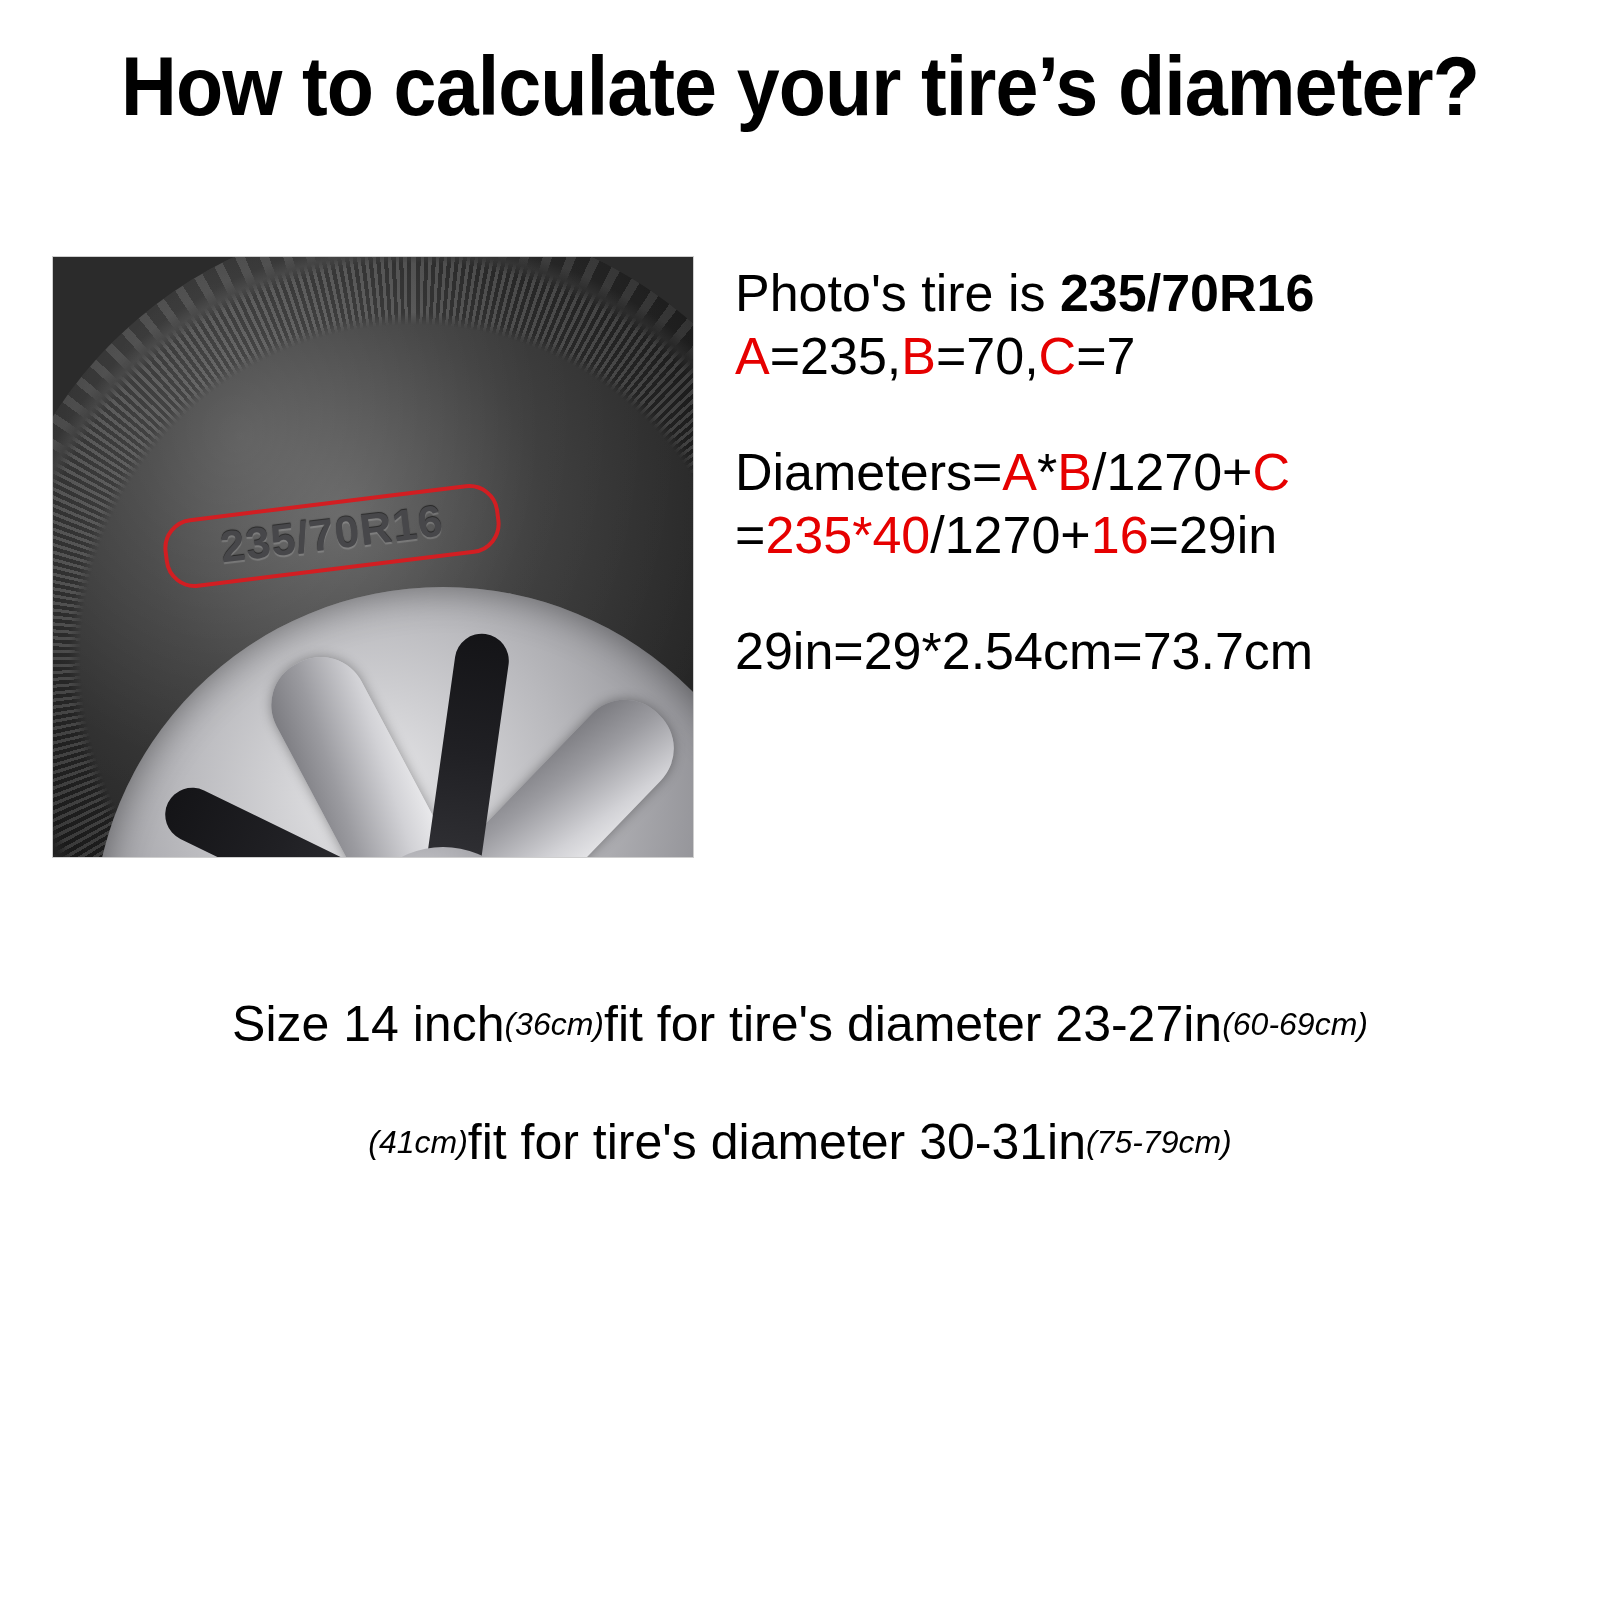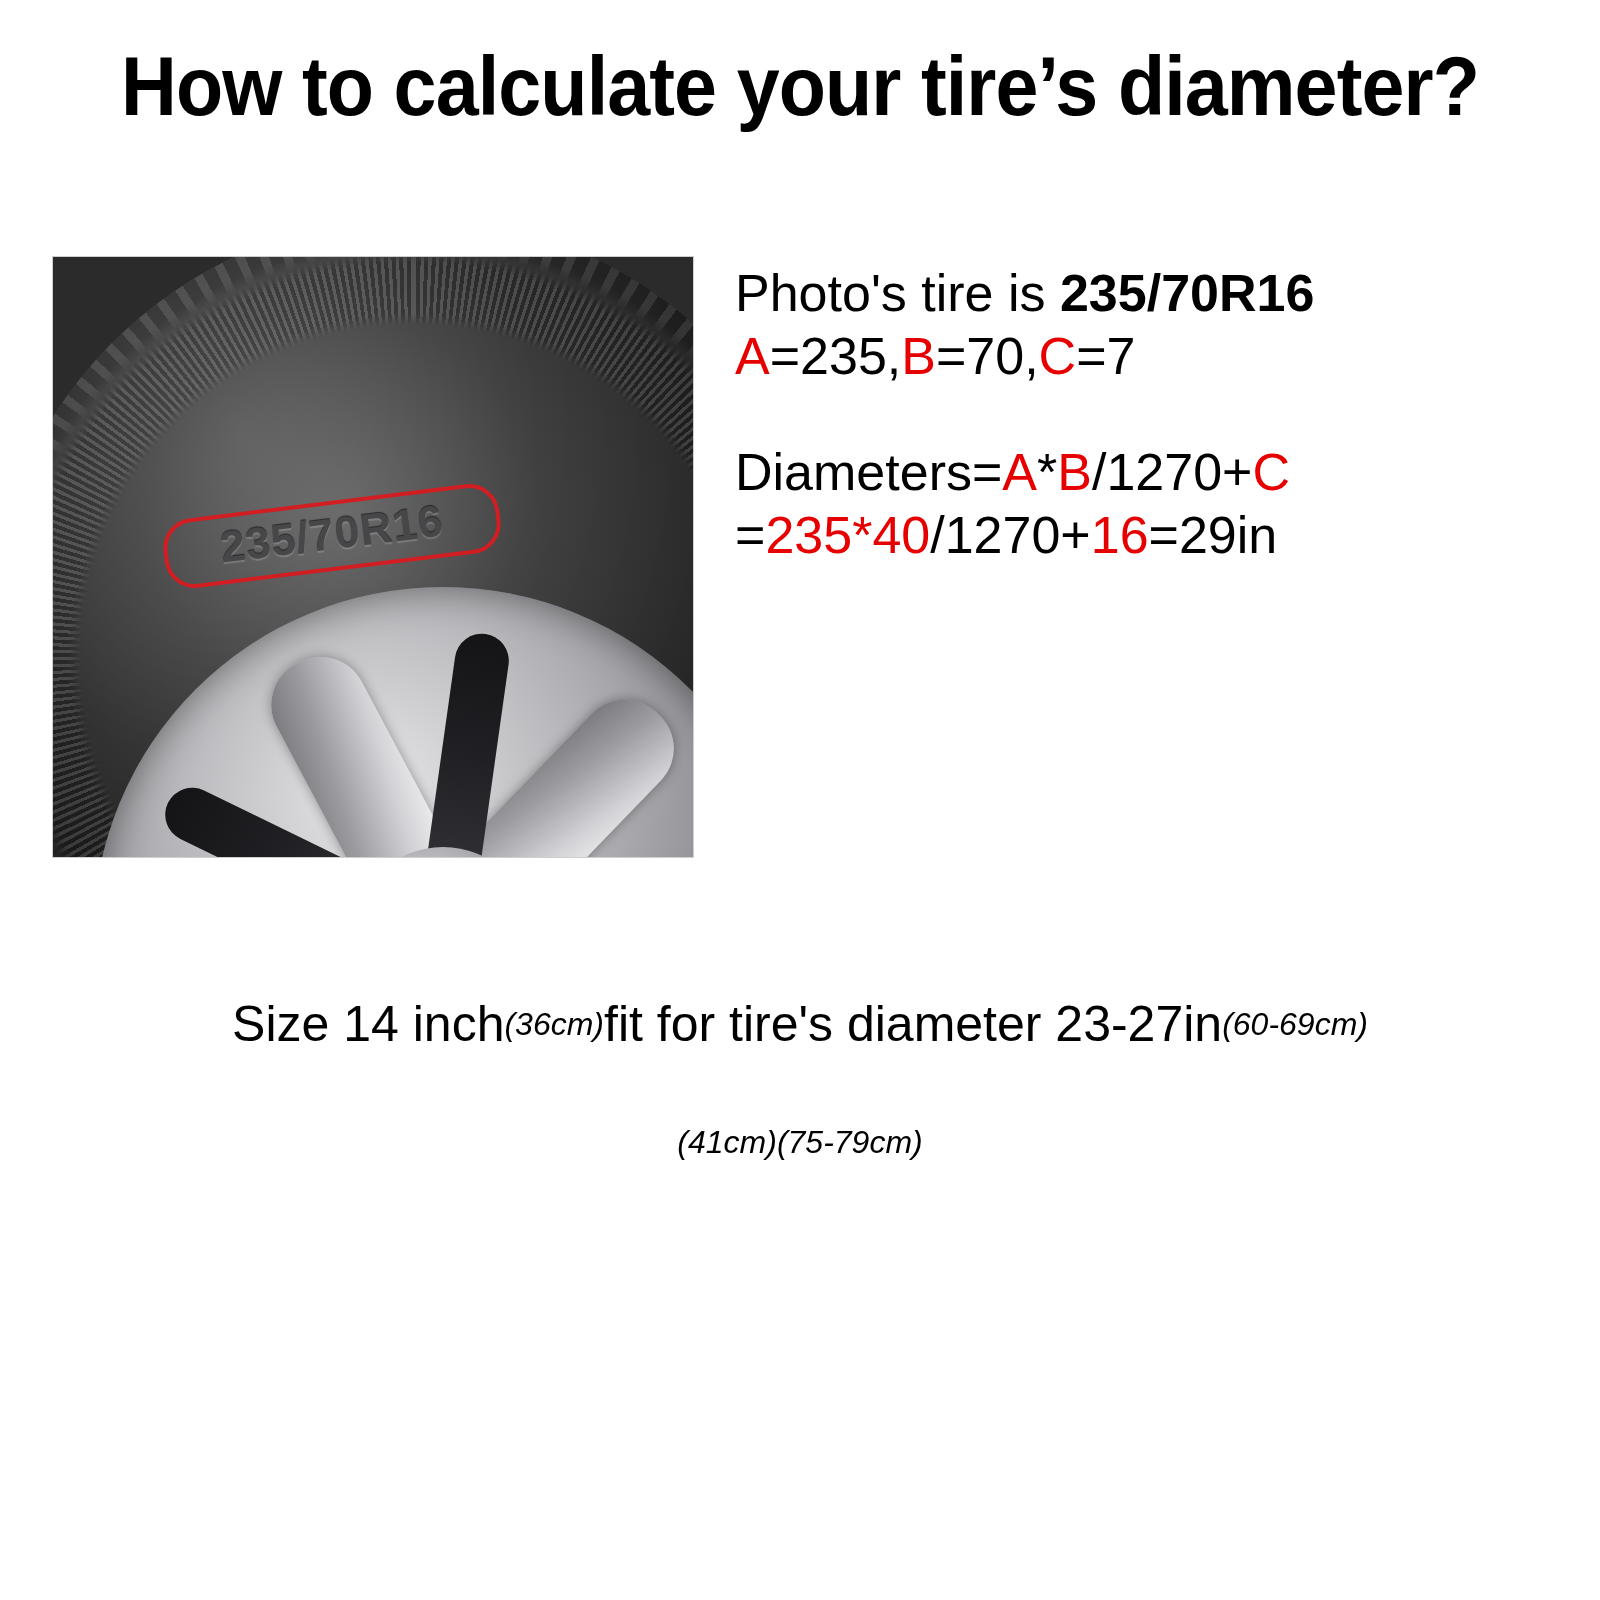--- a/index.html
+++ b/index.html
@@ -234,26 +234,28 @@
 
   <div class="line">
     <span>Diameters=</span><span class="red">A</span><span>*</span><span class="red">B</span><span>/1270+</span><span class="red">C</span>
   </div>
   <div class="line">
     <span>=</span><span class="red">235</span><span class="red">*</span><span class="red">40</span><span>/1270+</span><span class="red">16</span><span>=29in</span>
   </div>
 
   <div class="gap"></div>
 
+  <div class="line">29in=29*2.54cm=73.7cm</div>
 </div>
 
 <div class="sizes">
   <div class="size-row">
     <span>Size 14 inch</span>
       <span class="small">(36cm)</span>
       <span> fit for tire's diameter 23-27in </span>
       <span class="small">(60-69cm)</span>
   </div>
   <div class="size-row">
       <span class="small">(41cm)</span>
+      <span> fit for tire's diameter 30-31in </span>
       <span class="small">(75-79cm)</span>
   </div>
 </div>
 
 </body></html>

